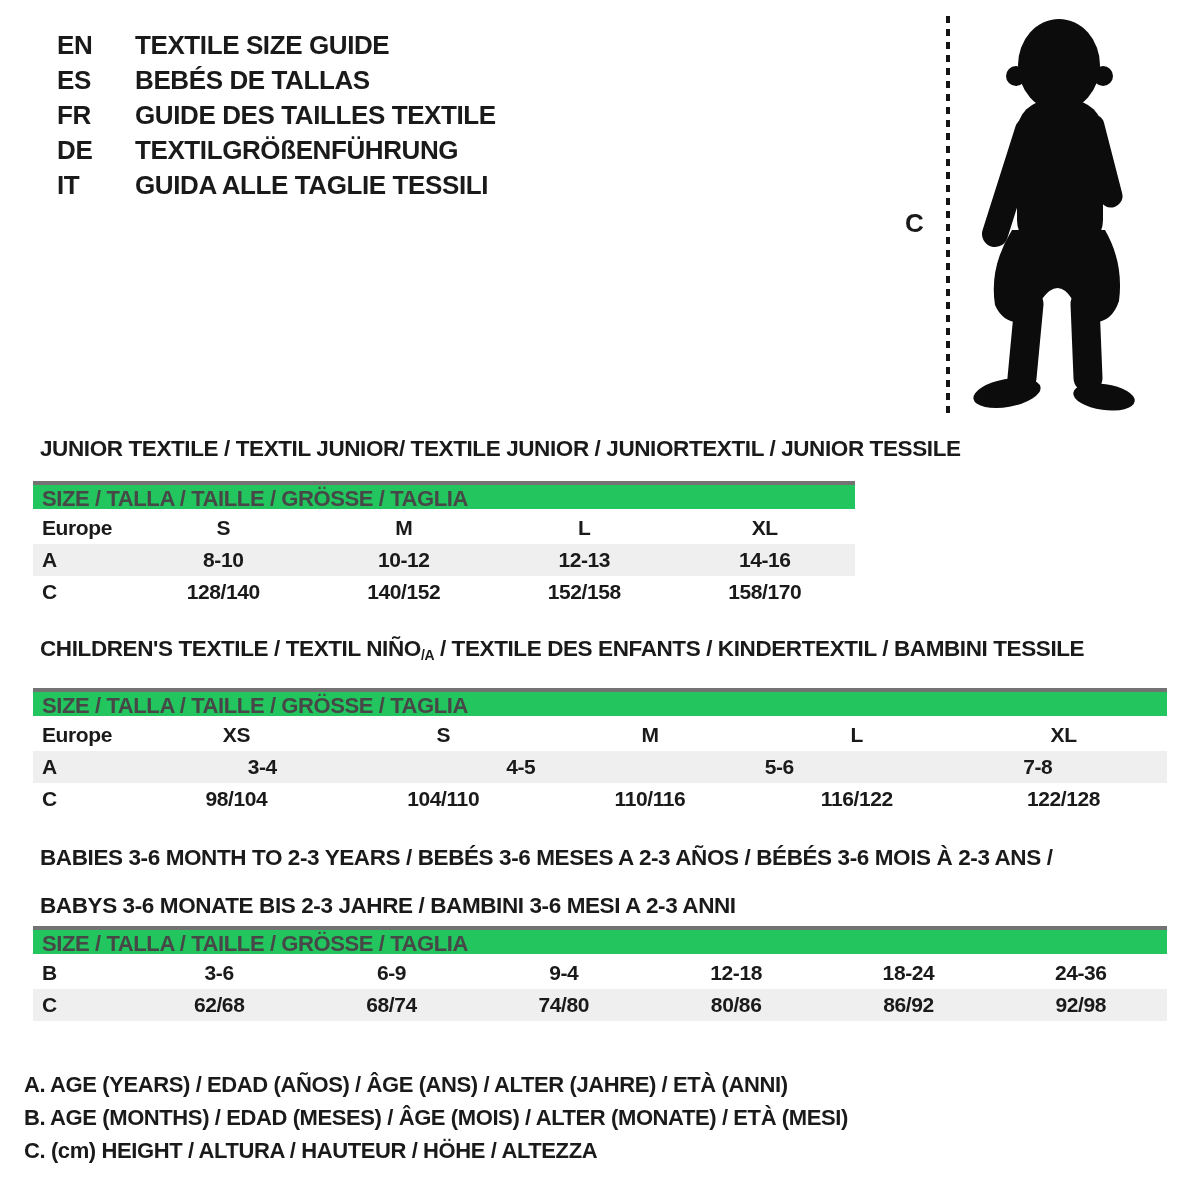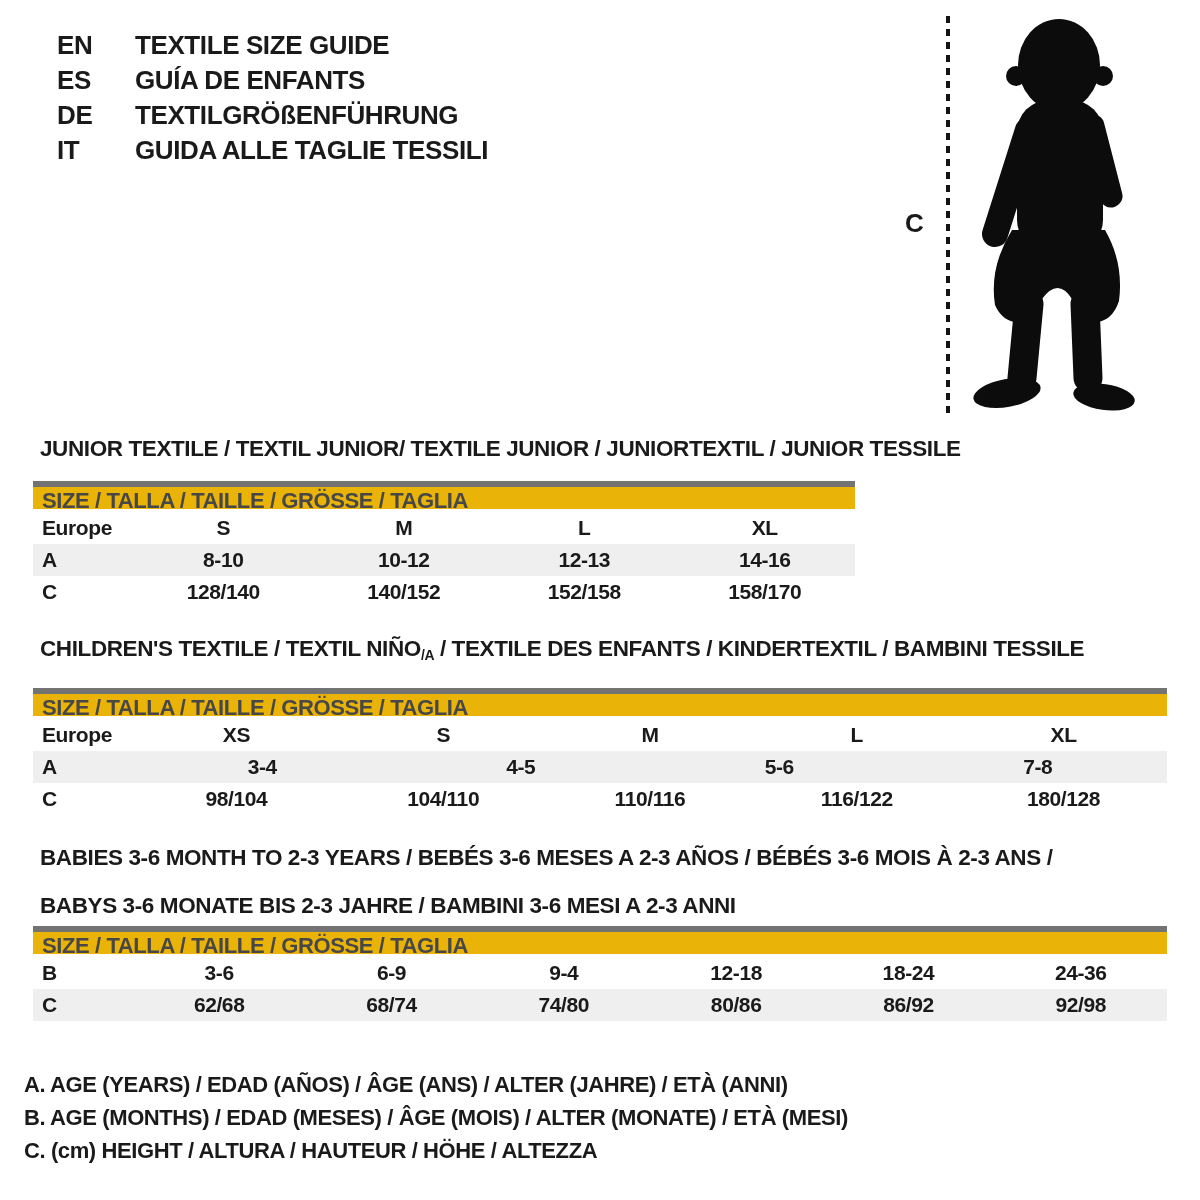--- a/index.html
+++ b/index.html
@@ -28,23 +28,23 @@
   .toddler { position:absolute; left:962px; top:12px; }
 
   
   .sec-title { position:absolute; left:40px; font-size:22.5px; line-height:26px; white-space:nowrap; }
   .subA { font-size:0.62em; vertical-align:-0.28em; }
 
   
   .size-table { position:absolute; left:33px; }
   .thead {
     height:28px; line-height:28px;
-    background:#eab308; color:#474747;
+    background:#22c55e; color:#474747;
     padding-left:9px; font-size:22px;
-    border-top:6px solid #737373;
+    border-top:4px solid #737373;
     margin-bottom:3px;
   }
   .trow { display:flex; height:32px; line-height:32px; font-size:21px; }
   .trow.striped { background:#efefef; }
   .rlabel { width:100px; padding-left:9px; flex:none; }
   .cell { flex:1; text-align:center; }
 
   
   .legend { position:absolute; left:24px; top:1068px; font-size:22px; line-height:33px; }
 
@@ -54,21 +54,25 @@
 </head>
 <body>
 
 <div class="langs">
   <div class="lang-row">
     <span class="lang-code">EN</span>
     <span>TEXTILE SIZE GUIDE</span>
   </div>
   <div class="lang-row">
     <span class="lang-code">ES</span>
-    <span>GUÍA DE ENFANTS</span>
+    <span>BEBÉS DE TALLAS</span>
+  </div>
+  <div class="lang-row">
+    <span class="lang-code">FR</span>
+    <span>GUIDE DES TAILLES TEXTILE</span>
   </div>
   <div class="lang-row">
     <span class="lang-code">DE</span>
     <span>TEXTILGRÖßENFÜHRUNG</span>
   </div>
   <div class="lang-row">
     <span class="lang-code">IT</span>
     <span>GUIDA ALLE TAGLIE TESSILI</span>
   </div>
 </div>
@@ -138,21 +142,21 @@
     <span class="cell">4-5</span>
     <span class="cell">5-6</span>
     <span class="cell">7-8</span>
   </div>
   <div class="trow">
     <span class="rlabel">C</span>
     <span class="cell">98/104</span>
     <span class="cell">104/110</span>
     <span class="cell">110/116</span>
     <span class="cell">116/122</span>
-    <span class="cell">180/128</span>
+    <span class="cell">122/128</span>
   </div>
 </div>
 
 <div class="sec-title" style="top:845px;">BABIES 3-6 MONTH TO 2-3 YEARS / BEBÉS 3-6 MESES A 2-3 AÑOS / BÉBÉS 3-6 MOIS À 2-3 ANS /</div>
 <div class="sec-title" style="top:879px;margin-top:14px;">BABYS 3-6 MONATE BIS 2-3 JAHRE / BAMBINI 3-6 MESI A 2-3 ANNI</div>
 <div class="size-table w-full" style="top:926px;">
   <div class="thead">SIZE / TALLA / TAILLE / GRÖSSE / TAGLIA</div>
   <div class="trow">
     <span class="rlabel">B</span>
     <span class="cell">3-6</span>

